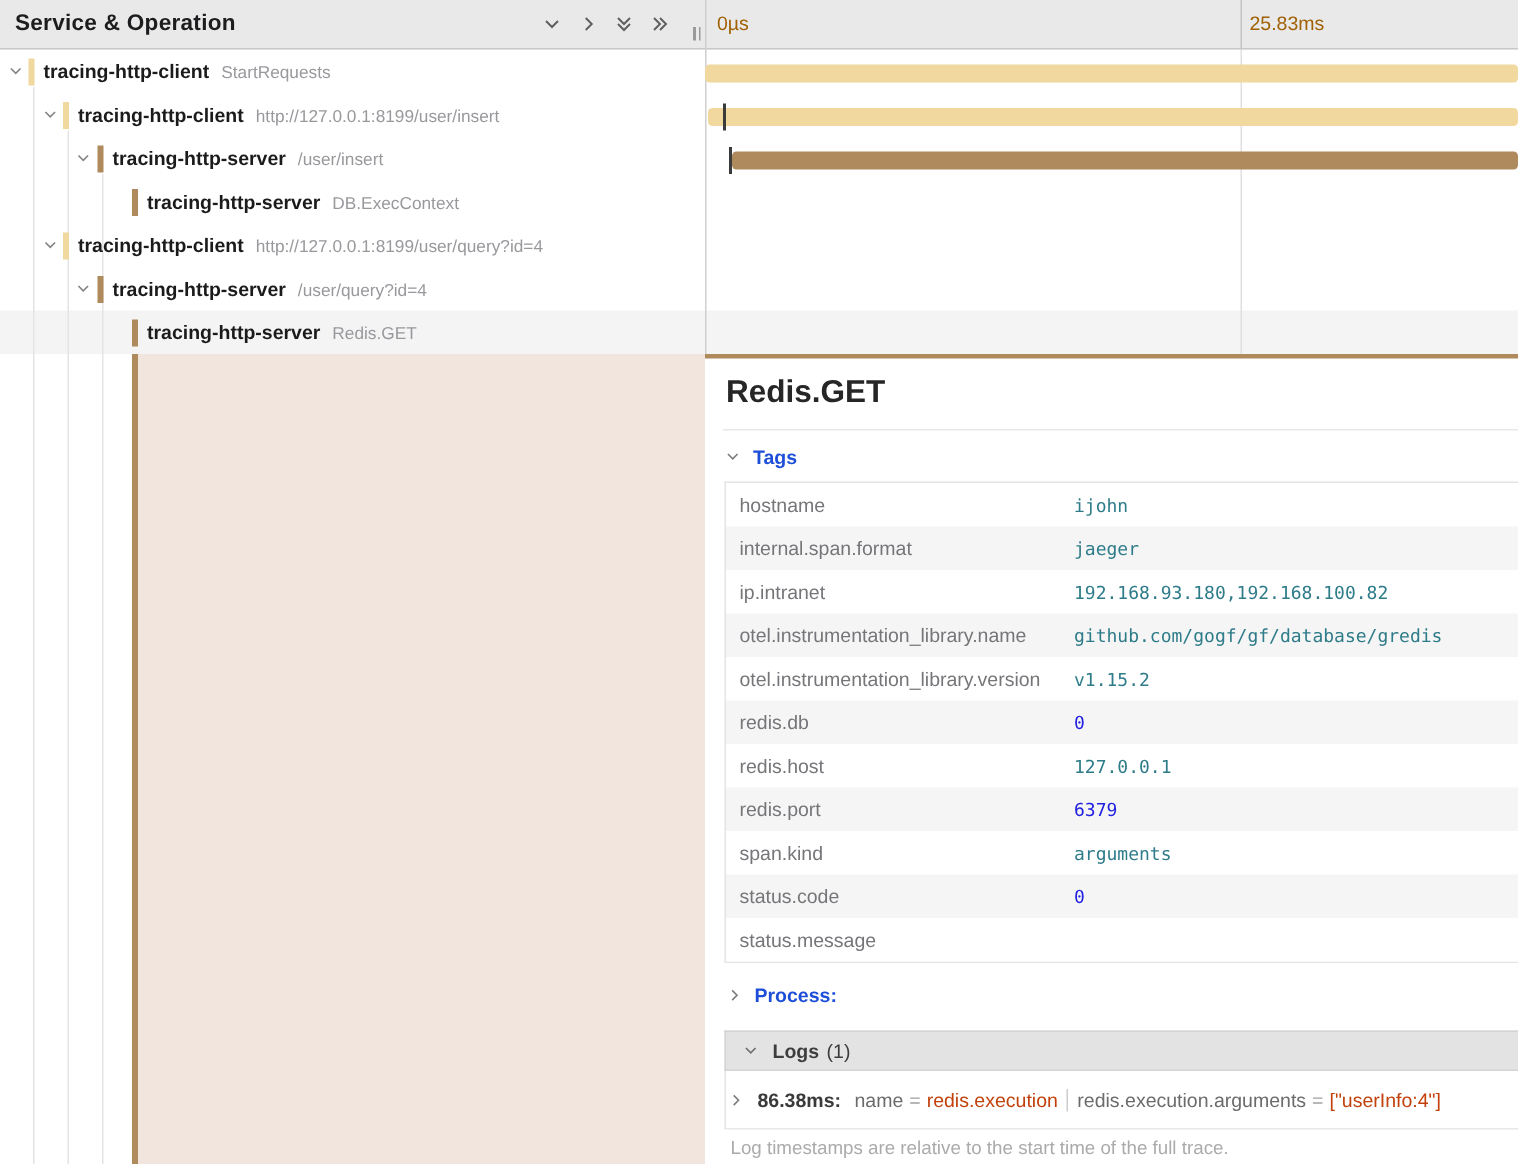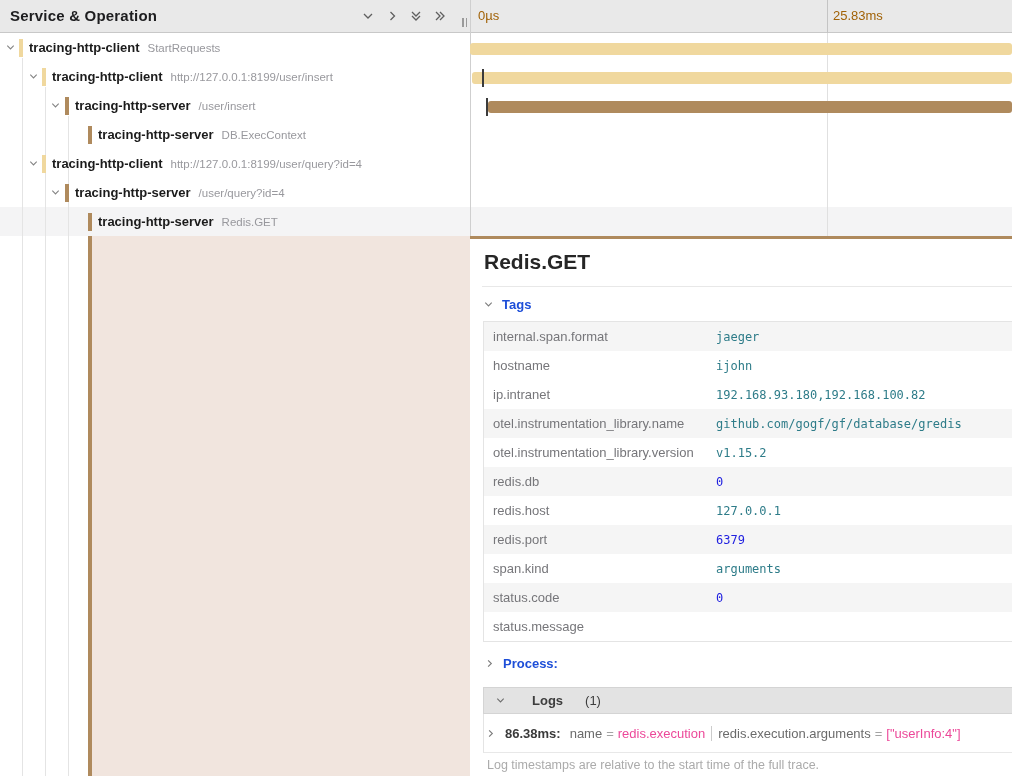--- a/index.html
+++ b/index.html
@@ -54,30 +54,30 @@
   .tags-table{position:absolute;left:13px;right:0;top:82px;
     border:1px solid #e4e4e4;border-right:none;}
   .tag-row{display:flex;align-items:center;height:29px;background:#fff;}
   .tag-row.stripe{background:#f5f5f5;}
   .tag-key{width:232px;padding-left:9px;box-sizing:border-box;font-size:13px;color:#76767a;flex:none;white-space:nowrap;}
   .tag-val{font-family:"DejaVu Sans Mono","Liberation Mono",monospace;font-size:12px;white-space:nowrap;}
   .tag-val.string{color:#2e7c89;}
   .tag-val.number{color:#2121e0;}
   .logs-bar{position:absolute;left:13px;right:0;top:448px;height:27px;background:#e3e3e3;
     border:1px solid #d4d4d4;border-right:none;box-sizing:border-box;
-    display:flex;align-items:center;gap:26px;padding-left:11px;cursor:pointer;}
+    display:flex;align-items:center;gap:9px;padding-left:11px;cursor:pointer;}
   .logs-bar .sec-label{font-size:13px;font-weight:700;color:#3d3d3d;}
   .logs-bar .sec-count{font-size:13px;font-weight:400;color:#3d3d3d;margin-left:-4px;}
   .log-entry{position:absolute;left:13px;right:0;top:475px;height:39px;
     border-left:1px solid #e4e4e4;border-bottom:1px solid #e8e8e8;box-sizing:border-box;
     display:flex;align-items:center;gap:9px;padding-left:1px;cursor:pointer;font-size:13px;}
   .log-ts{font-weight:700;color:#3a3a3a;}
   .log-key{color:#6b6b6b;}
   .log-eq{color:#a3a3a3;padding:0 4px;}
-  .log-val{color:#ec4899;}
+  .log-val{color:#c2410c;}
   .log-sep{width:1px;height:15px;background:#ccc;margin:0 6px;flex:none;}
   .log-footnote{position:absolute;left:17px;top:519px;font-size:12.5px;color:#ababab;}
   svg.chev{display:block;}
 </style>
 </head>
 <body>
 
 <div class="abs selected-row-bg" style="background: rgb(244, 244, 245);"></div>
 <div class="abs guide" style="left:22px;top:58px;height:718px;"></div>
 <div class="abs guide" style="left:45px;top:87px;height:689px;"></div>
@@ -193,27 +193,27 @@
   <div class="detail-divider"></div>
 
   <div class="section-hdr tags-hdr">
     <svg class="chev" width="11" height="11" viewBox="0 0 12 12">
         <path d="M2.5 4 L6 7.5 L9.5 4" fill="none" stroke="#7c7c7c" stroke-width="1.2"></path>
       </svg>
     <span class="sec-label">Tags</span>
   </div>
 
   <div class="tags-table">
+      <div class="tag-row">
+        <span class="tag-key">hostname</span>
+        <span class="tag-val string">ijohn</span>
+      </div>
       <div class="tag-row stripe">
         <span class="tag-key">internal.span.format</span>
         <span class="tag-val string">jaeger</span>
-      </div>
-      <div class="tag-row">
-        <span class="tag-key">hostname</span>
-        <span class="tag-val string">ijohn</span>
       </div>
       <div class="tag-row">
         <span class="tag-key">ip.intranet</span>
         <span class="tag-val string">192.168.93.180,192.168.100.82</span>
       </div>
       <div class="tag-row stripe">
         <span class="tag-key">otel.instrumentation_library.name</span>
         <span class="tag-val string">github.com/gogf/gf/database/gredis</span>
       </div>
       <div class="tag-row">

